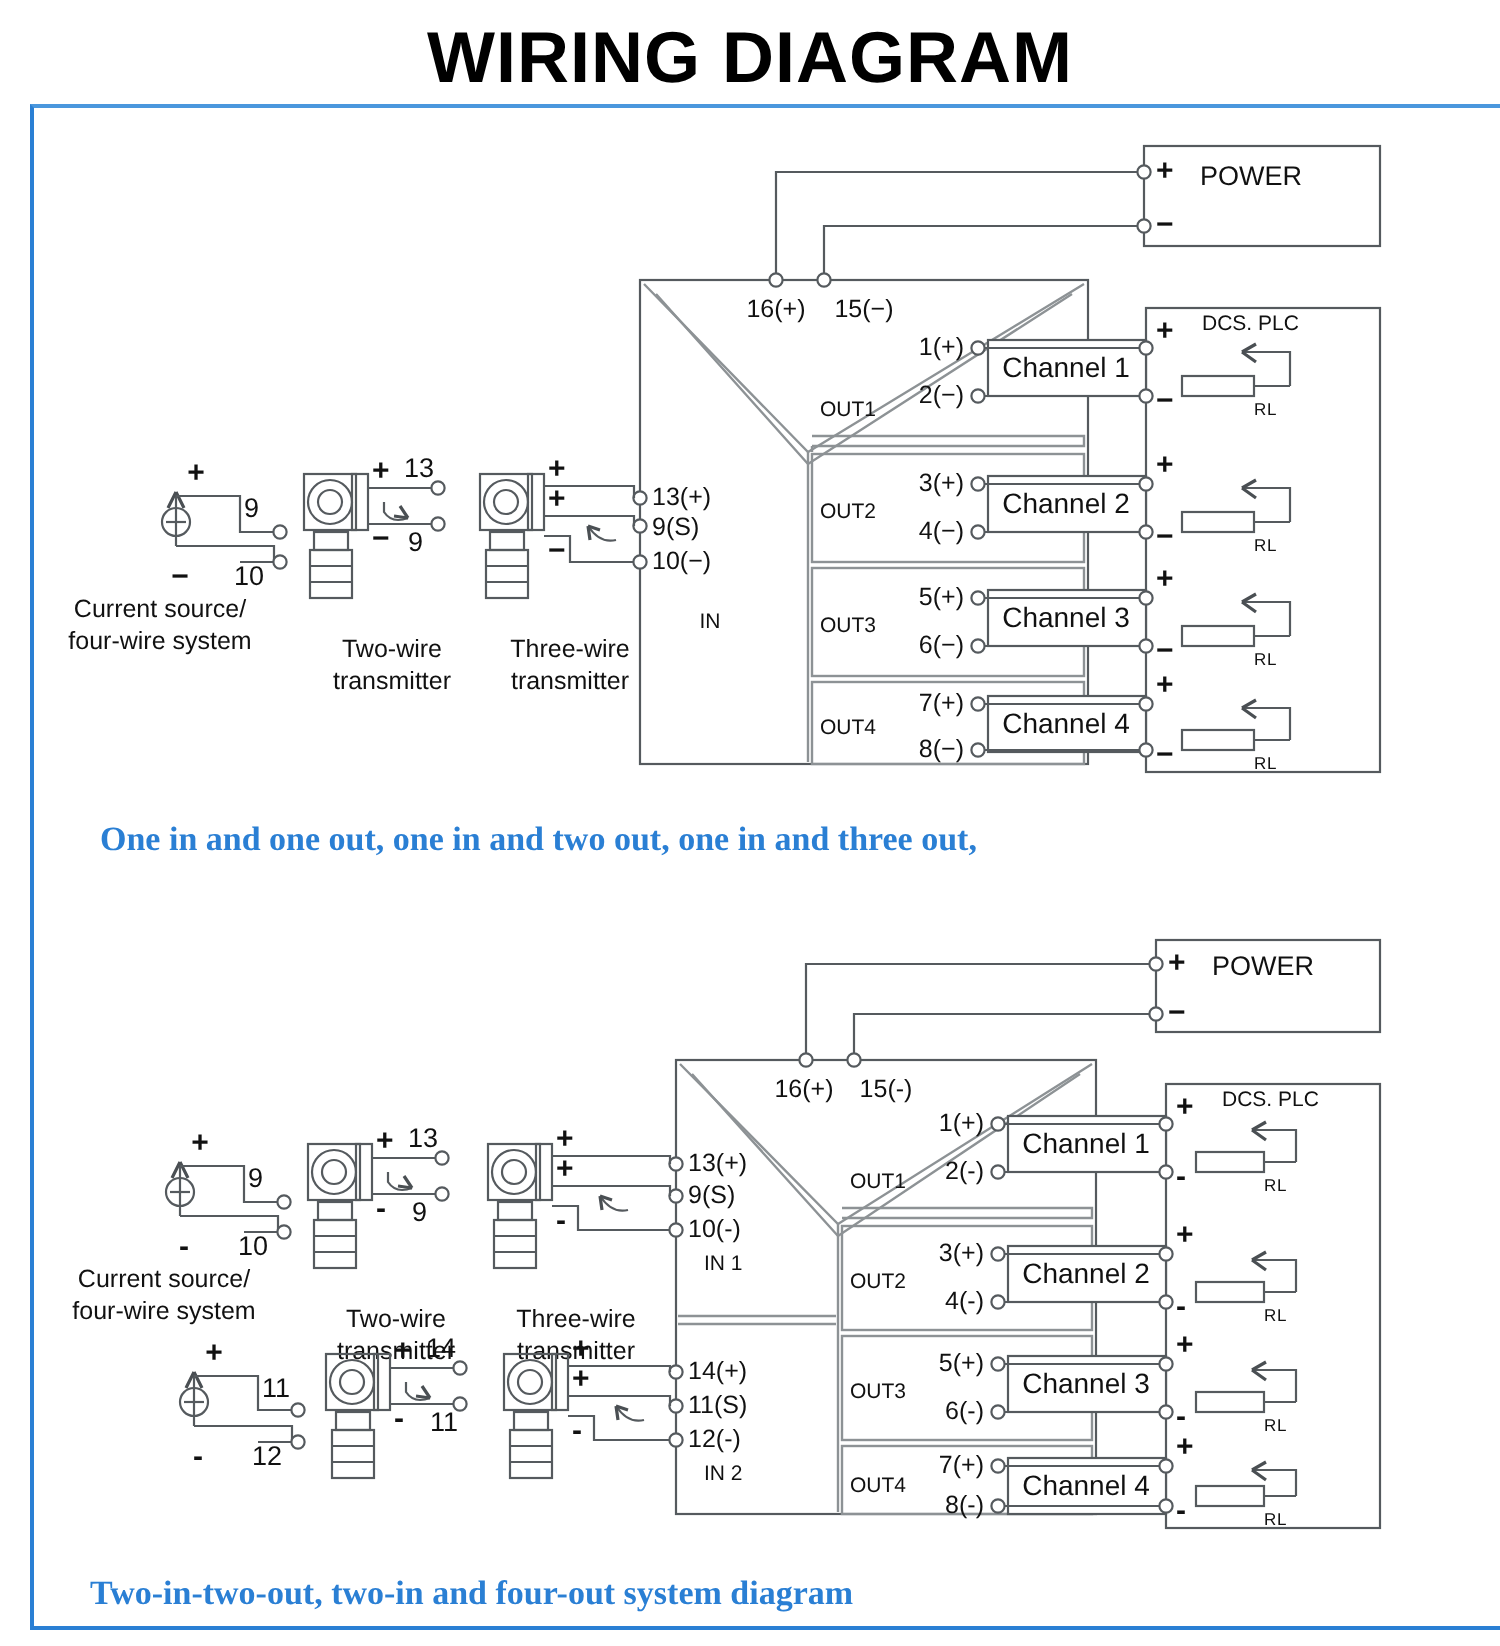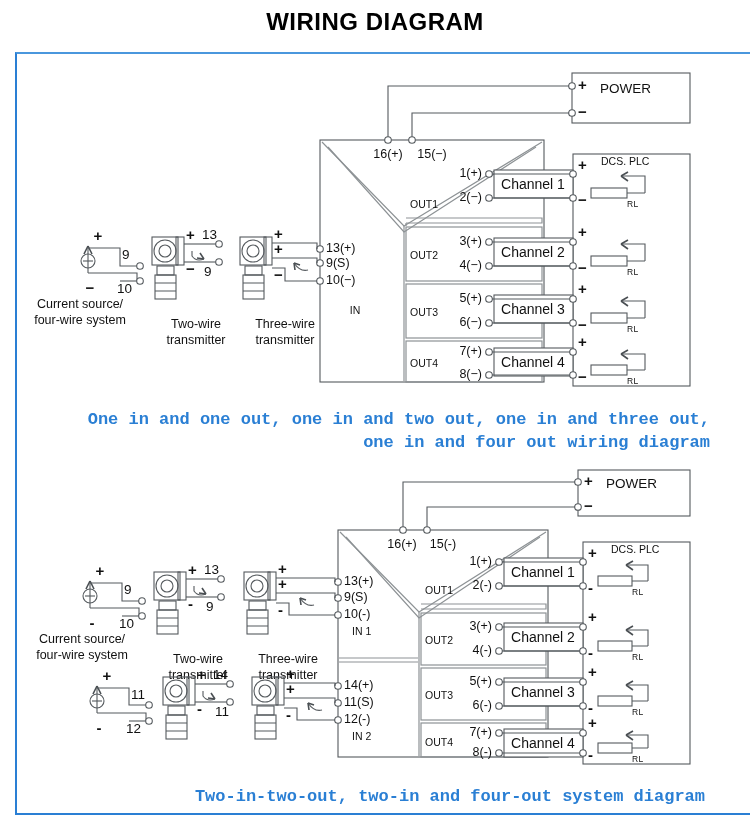--- a/index.html
+++ b/index.html
@@ -13,43 +13,43 @@
     width: 750px;
     height: 823px;
     background: #ffffff;
     overflow: hidden;
   }
   #title {
     position: absolute;
     left: 0; top: 8px;
     width: 750px;
     text-align: center;
-    font-size: 24px;
+    font-size: 36px;
     font-weight: bold;
     letter-spacing: 0.5px;
     color: #000000;
     font-family: "Liberation Sans", sans-serif;
   }
   #frame {
     position: absolute;
     left: 15px; top: 52px;
     width: 735px; height: 763px;
     border-left: 2px solid #2a7fd4;
     border-top: 2px solid #4a97dd;
     border-bottom: 2px solid #2a7fd4;
   }
   .cap {
     position: absolute;
     width: 660px;
-    text-align: right;
+    text-align: left;
     color: #2a7fd4;
     font-weight: bold;
     font-size: 17px;
     line-height: 23px;
-    font-family: Liberation Mono, monospace;
+    font-family: Liberation Serif, serif;
   }
   svg { position: absolute; left: 0; top: 0; overflow: visible; }
   .ln   { stroke: #555a5e; stroke-width: 1.1; fill: none; }
   .lnb  { stroke: #4a4f53; stroke-width: 1.6; fill: none; }
   .lng  { stroke: #8d9295; stroke-width: 1.2; fill: none; }
   .term { stroke: #555a5e; stroke-width: 1.1; fill: #ffffff; }
   .bx   { stroke: #555a5e; stroke-width: 1.1; fill: none; }
   .fillw{ fill: #ffffff; }
   text {
     font-family: "Liberation Sans", sans-serif;
@@ -267,21 +267,20 @@
       <text class="sgn" x="274" y="235">+</text>
       <text class="sgn" x="274" y="250">+</text>
       <text class="sgn" x="274" y="276">−</text>
       <text class="t13 mid" x="285" y="325">Three-wire</text>
       <text class="t13 mid" x="285" y="341">transmitter</text>
     </g>
   </svg>
 
   <div class="cap" style="left:50px; top:408px;">
     <span>One in and one out, one in and two out, one in and three out,</span><br>
-    <span>one in and four out wiring diagram</span>
   </div>
 
   <svg width="750" height="350" style="top:462px;left:0">
 
     <g>
       <rect class="bx" x="578" y="8" width="112" height="46"></rect>
       <text class="sgn" x="584" y="20">+</text>
       <text class="sgn" x="584" y="45">−</text>
       <text class="t14" x="606" y="22">POWER</text>
       <circle class="term" cx="578" cy="20" r="3.3"></circle>

